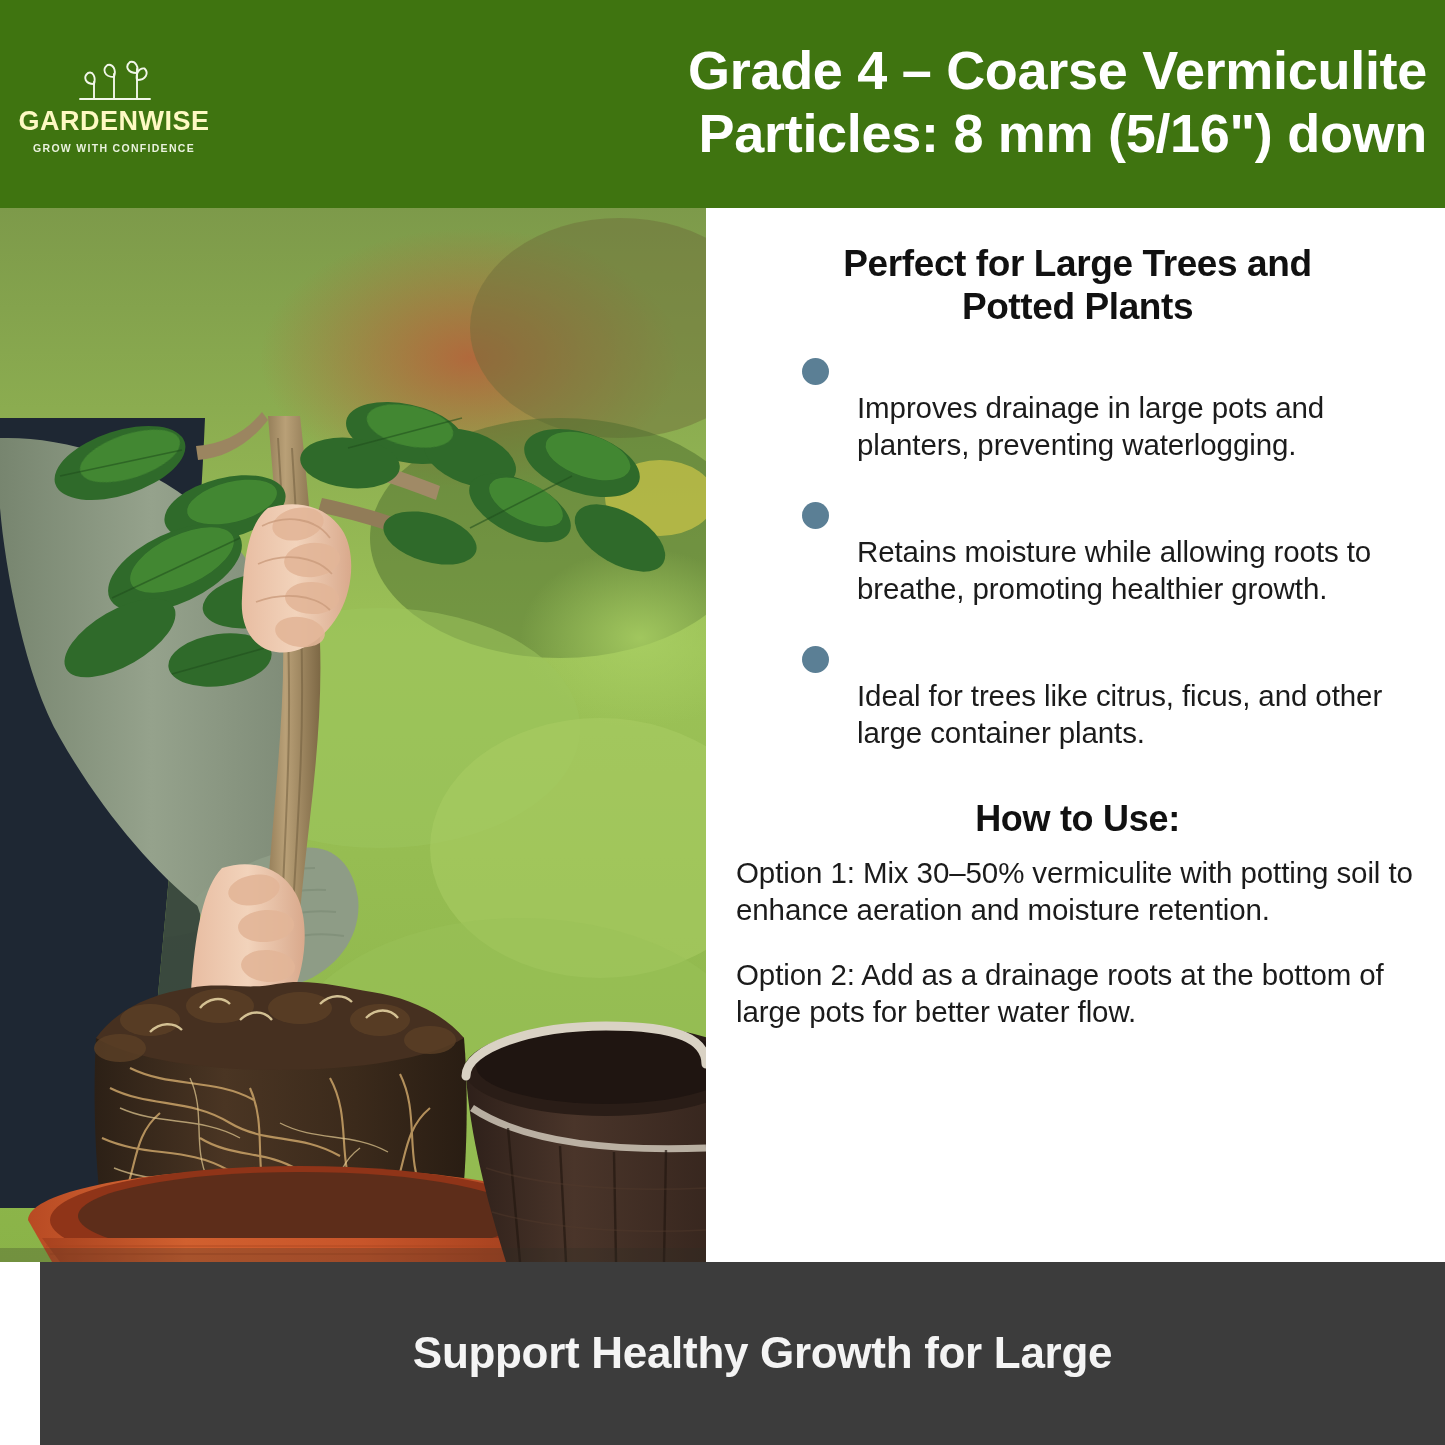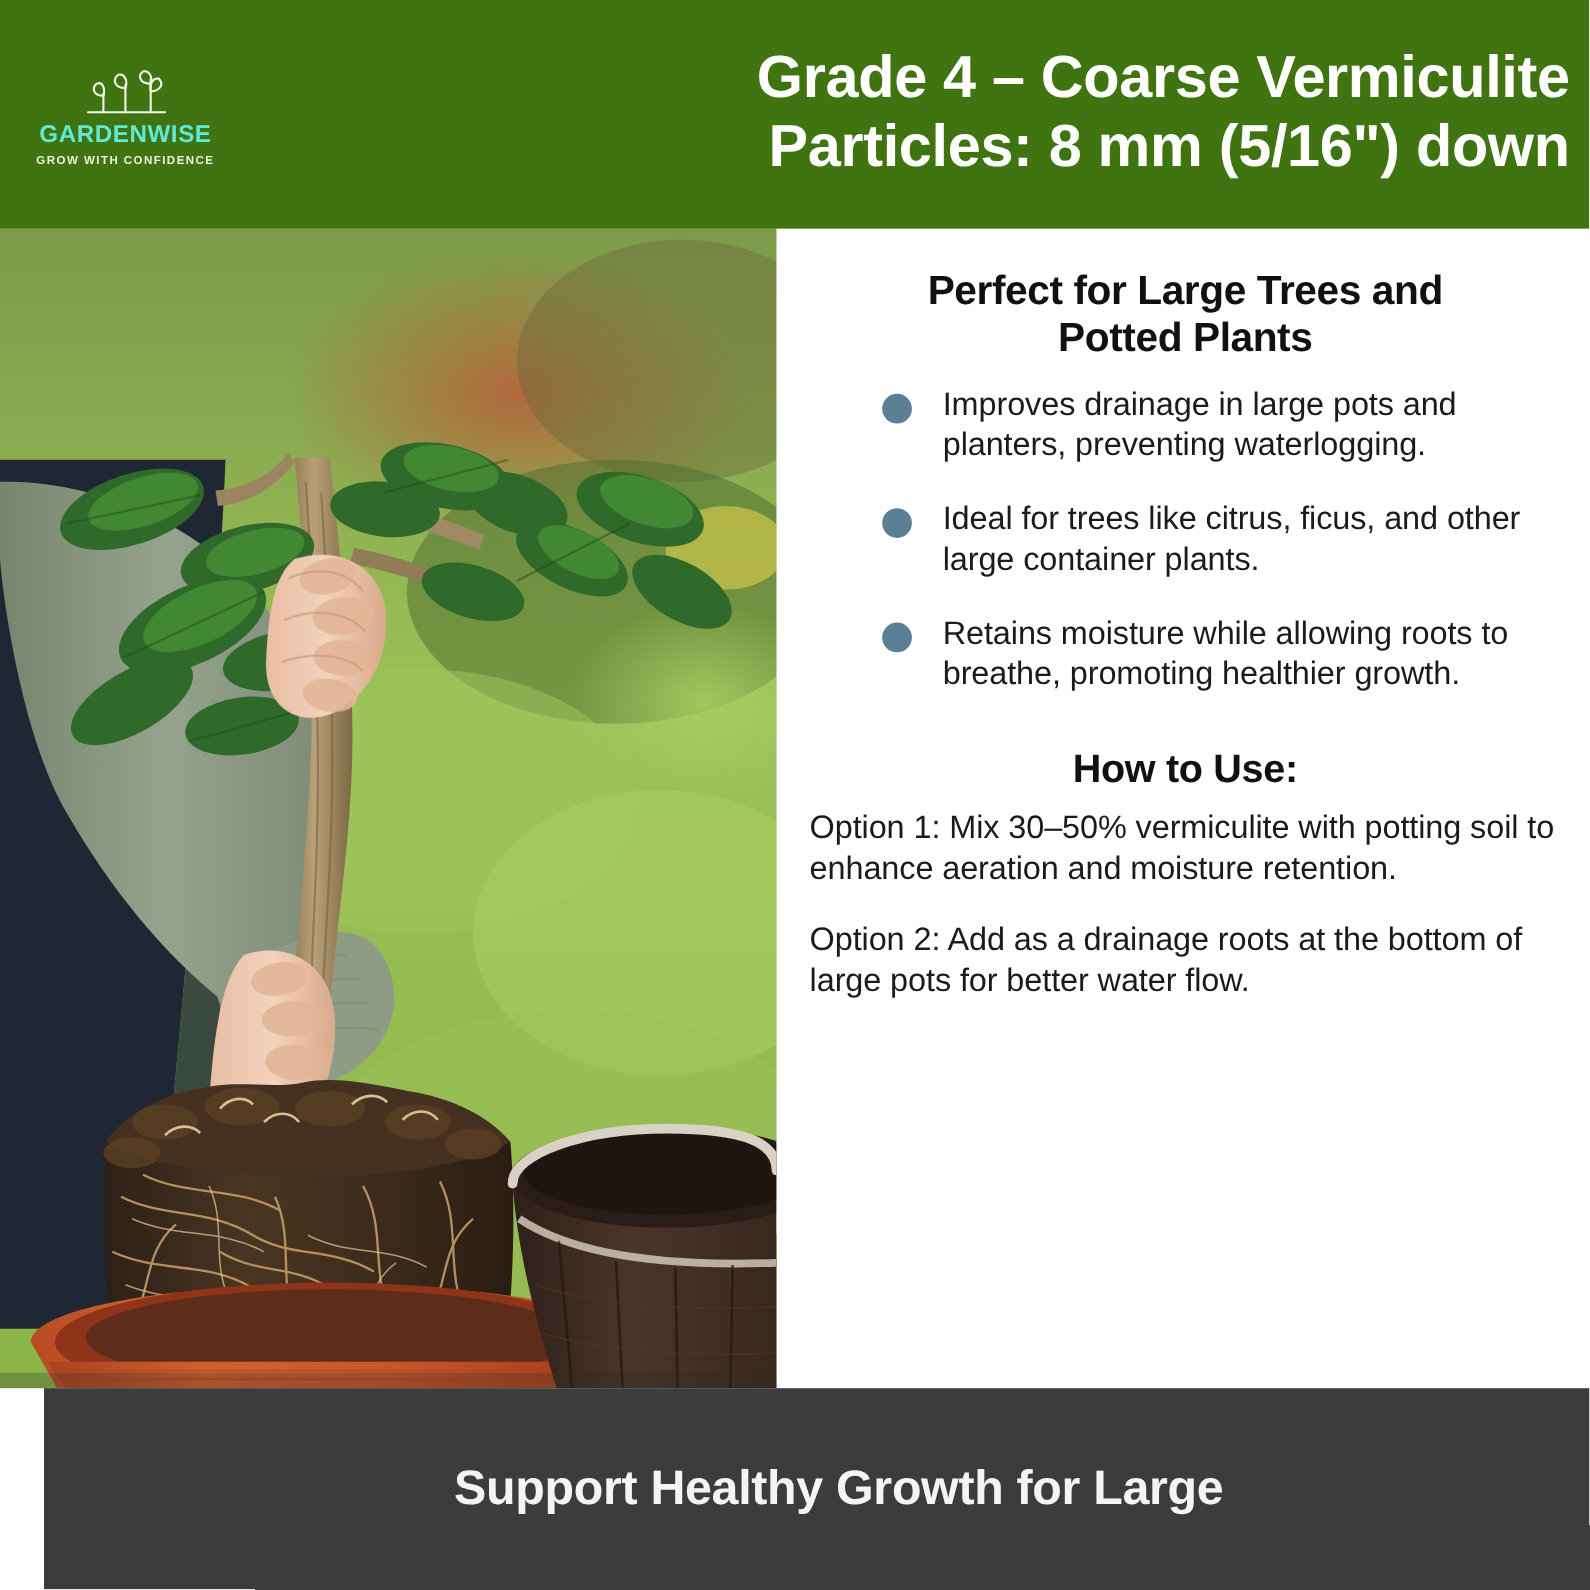--- a/index.html
+++ b/index.html
@@ -41,22 +41,22 @@
     align-items: center;
     justify-content: center;
     padding-top: 6px;
   }
   .logo-mark {
     width: 96px;
     height: 46px;
     display: block;
   }
   .logo-word {
-    color: #5eead4;
-    font-size: 22px;
+    color: #fef9c3;
+    font-size: 27px;
     font-weight: 700;
     letter-spacing: 0.5px;
     line-height: 1;
     margin-top: 2px;
     white-space: nowrap;
   }
   .logo-tag {
     color: #eaf2de;
     font-size: 10.5px;
     font-weight: 600;
@@ -129,20 +129,21 @@
     border-radius: 50%;
     background: #5b7f95;
     margin: 9px 28px 0 66px;
   }
   .bullet-text {
     flex: 1 1 auto;
     font-size: 29.5px;
     line-height: 1.26;
     color: #1b1b1b;
     letter-spacing: -0.1px;
+    margin-top: 40px;
   }
   .howto-heading {
     text-align: center;
     font-size: 36px;
     font-weight: 700;
     color: #111111;
     margin: 46px 0 14px 0;
     letter-spacing: -0.3px;
   }
   .option {
@@ -431,25 +432,25 @@
       <span>Potted Plants</span>
     </div>
 
     <ul class="bullets">
       <li class="bullet">
         <span class="bullet-dot"></span>
         <span class="bullet-text">Improves drainage in large pots and planters, preventing waterlogging.</span>
       </li>
       <li class="bullet">
         <span class="bullet-dot"></span>
-        <span class="bullet-text">Ideal for trees like citrus, ficus, and other large container plants.</span>
+        <span class="bullet-text">Retains moisture while allowing roots to breathe, promoting healthier growth.</span>
       </li>
       <li class="bullet">
         <span class="bullet-dot"></span>
-        <span class="bullet-text">Retains moisture while allowing roots to breathe, promoting healthier growth.</span>
+        <span class="bullet-text">Ideal for trees like citrus, ficus, and other large container plants.</span>
       </li>
     </ul>
 
     <div class="howto-heading">How to Use:</div>
 
     <p class="option">
       <b>Option 1:</b><span> Mix 30–50% vermiculite with potting soil to enhance aeration and moisture retention.</span>
     </p>
 
     <p class="option">

